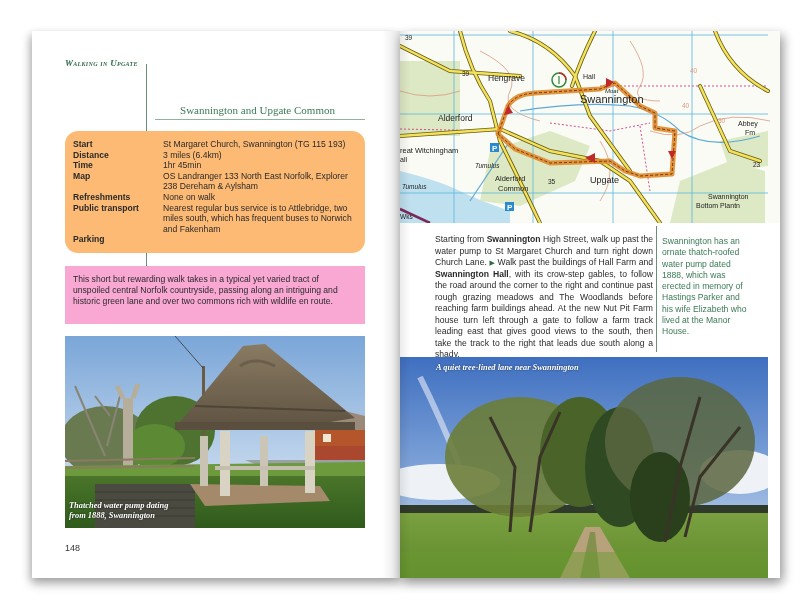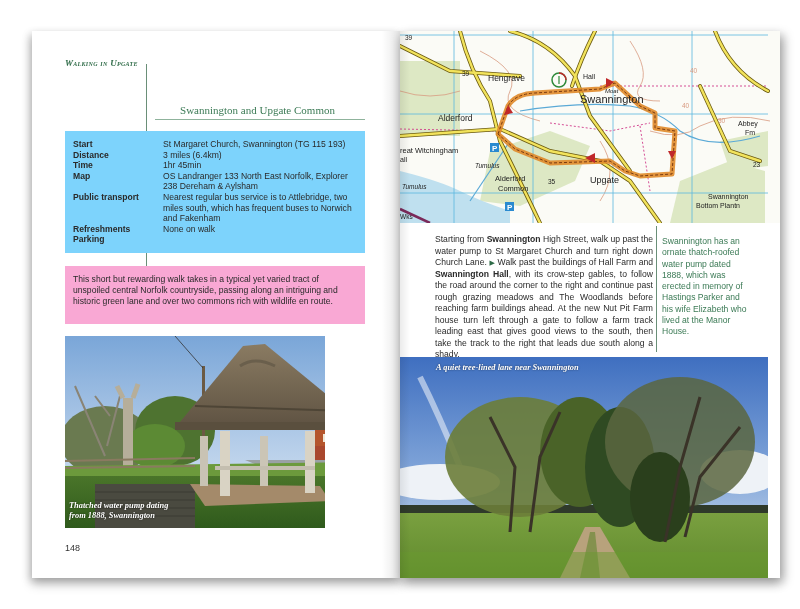--- a/index.html
+++ b/index.html
@@ -18,30 +18,30 @@
   
   .running-head { position: absolute; left: 33px; top: 27px; font-size: 9px; font-style: italic; font-weight: bold;
     color: #2e6b47; font-variant: small-caps; letter-spacing: 0.3px; }
   .vrule { position: absolute; left: 114px; top: 33px; width: 1px; height: 220px; background: #6a8f78; }
   .walk-title { position: absolute; left: 118px; top: 56px; width: 215px; text-align: center;
     font-family: "Liberation Sans", sans-serif; font-weight: bold; font-size: 13px; color: #2e6b47; }
   .walk-sub { position: absolute; left: 118px; top: 73px; width: 215px; text-align: center;
     font-size: 11px; color: #3b7a55; }
   .title-rule { position: absolute; left: 123px; top: 88px; width: 210px; height: 1px; background: #8fb39c; }
 
-  .info-box { position: absolute; left: 33px; top: 100px; width: 300px; height: 122px; background: #7dd3fc;
-    padding: 8px 8px 0 8px; font-family: "Liberation Sans", sans-serif; font-size: 8.6px; color: #2a2a2a; line-height: 10.6px; }
+  .info-box { position: absolute; left: 33px; top: 100px; width: 300px; height: 122px; background: #fdba74;
+    padding: 8px 8px 0 8px; font-family: "Liberation Sans", sans-serif; font-size: 8.6px; color: #2a2a2a; line-height: 10.6px; border-radius: 13px; }
   .info-row { display: flex; }
   .info-label { width: 90px; flex: none; font-weight: bold; color: #2a2a2a; }
   .info-value { flex: 1; }
 
   .intro-box { position: absolute; left: 33px; top: 235px; width: 300px; height: 58px; background: #f9a8d4;
     padding: 8px 8px; font-family: "Liberation Sans", sans-serif; font-size: 8.6px; line-height: 11px; color: #2a2a2a; }
 
-  .photo-left { position: absolute; left: 33px; top: 305px; width: 260px; height: 192px; overflow: hidden; }
+  .photo-left { position: absolute; left: 33px; top: 305px; width: 300px; height: 192px; overflow: hidden; }
   .caption { position: absolute; font-style: italic; font-weight: bold; color: #ffffff; font-size: 8.4px;
     line-height: 10px; text-shadow: 0 0 2px rgba(0,0,0,0.6); }
   .page-number { position: absolute; left: 33px; top: 512px; font-family: "Liberation Sans", sans-serif; font-size: 9px; color: #333; }
 
   
   .map { position: absolute; left: 0; top: 0; width: 380px; height: 192px; overflow: hidden; background: #fbfbf6; }
   .body-text { position: absolute; left: 35px; top: 203px; width: 218px; font-family: "Liberation Sans", sans-serif;
     font-size: 8.6px; line-height: 11.5px; color: #2a2a2a; text-align: justify; }
   .body-text b { font-weight: bold; }
   .arrow-mark { color: #2e6b47; font-size: 7px; }
@@ -72,26 +72,26 @@
       </div>
       <div class="info-row">
         <span class="info-label">Time</span>
         <span class="info-value">1hr 45min</span>
       </div>
       <div class="info-row">
         <span class="info-label">Map</span>
         <span class="info-value">OS Landranger 133 North East Norfolk, Explorer 238 Dereham &amp; Aylsham</span>
       </div>
       <div class="info-row">
+        <span class="info-label">Refreshments</span>
+        <span class="info-value">None on walk</span>
+      </div>
+      <div class="info-row">
         <span class="info-label">Public transport</span>
         <span class="info-value">Nearest regular bus service is to Attlebridge, two miles south, which has frequent buses to Norwich and Fakenham</span>
-      </div>
-      <div class="info-row">
-        <span class="info-label">Refreshments</span>
-        <span class="info-value">None on walk</span>
       </div>
       <div class="info-row">
         <span class="info-label">Parking</span>
       </div>
     </div>
 
     <div class="intro-box">This short but rewarding walk takes in a typical yet varied tract of unspoiled central Norfolk countryside, passing along an intriguing and historic green lane and over two commons rich with wildlife en route.</div>
 
     <div class="photo-left">
       <svg width="300" height="192" viewBox="0 0 300 192">

